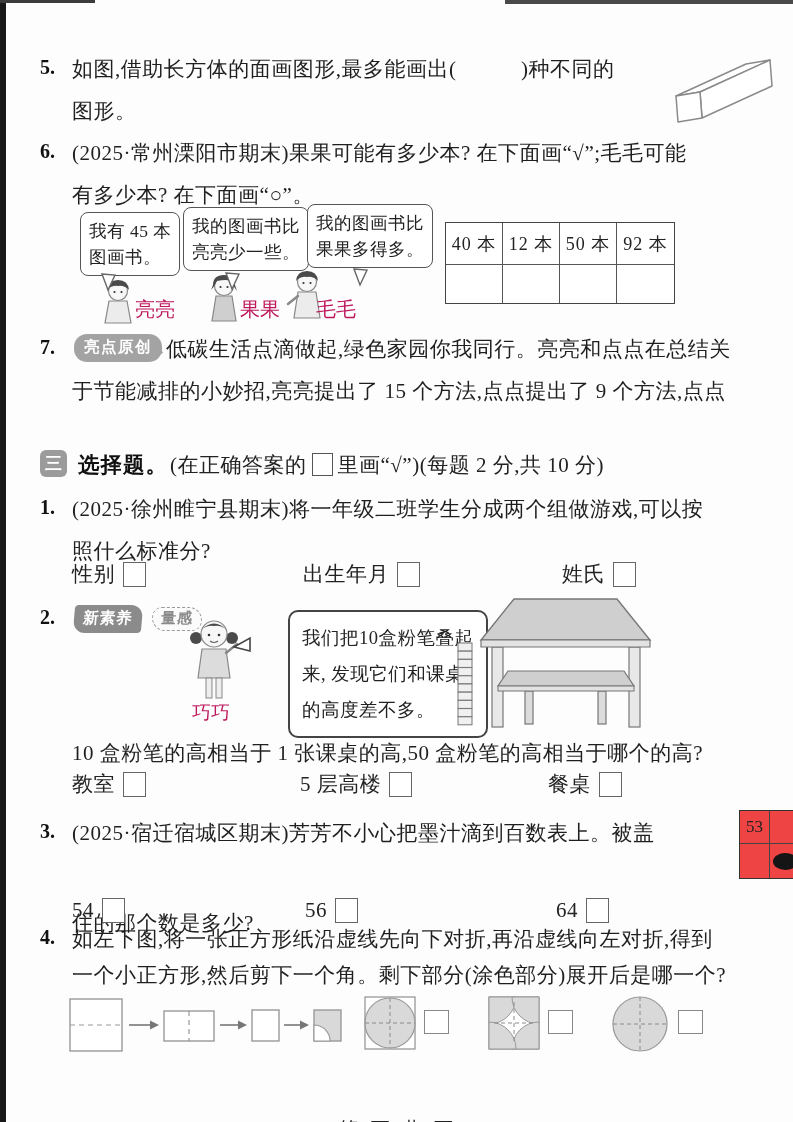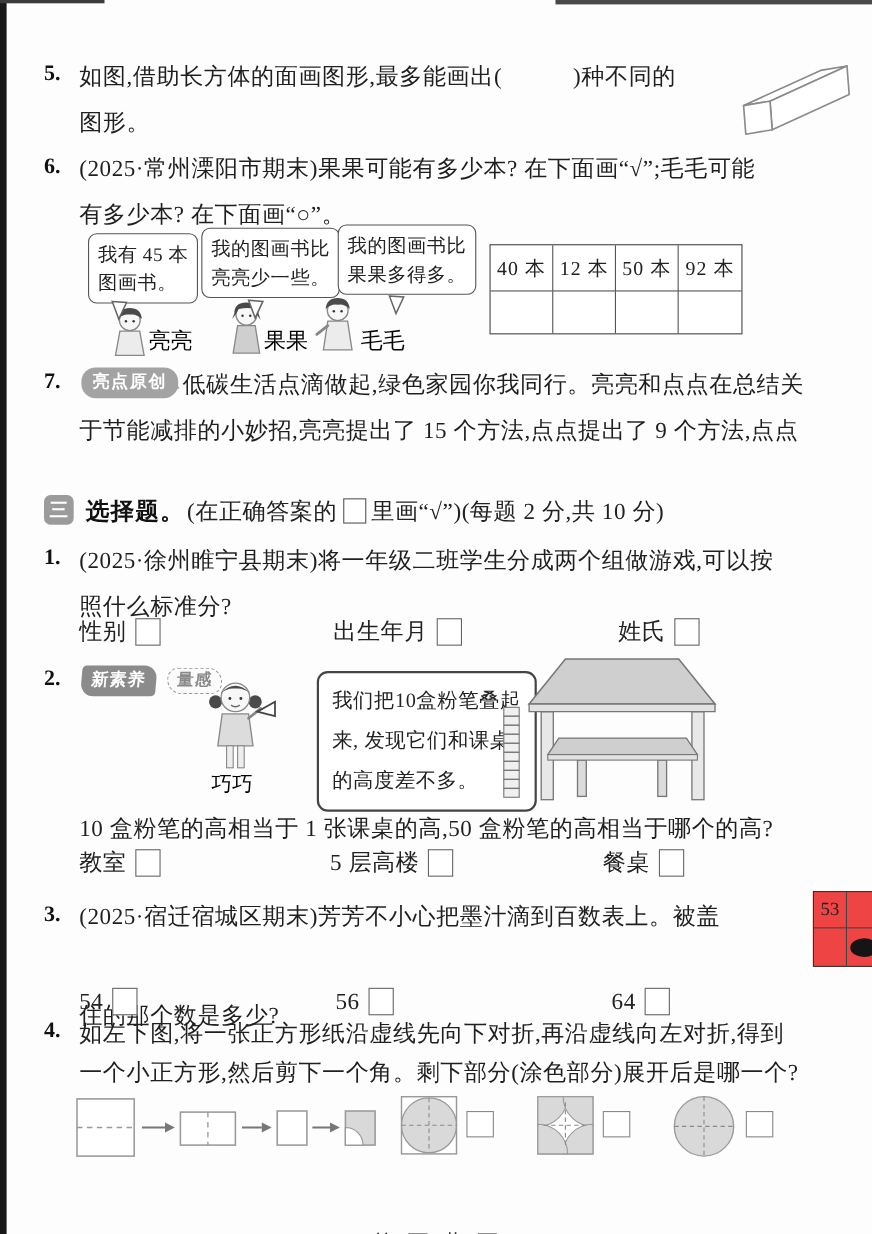--- a/index.html
+++ b/index.html
@@ -2,21 +2,21 @@
 <html><head>
 <meta charset="utf-8">
 <style>
   html,body{margin:0;padding:0;}
   body{background:#e8e8e8;}
   #page{position:relative;width:793px;height:1122px;background:#fdfdfd;overflow:hidden;
         font-family:"Liberation Serif","DejaVu Serif",serif;color:#222;}
   .artifact{position:absolute;}
   .line{position:absolute;white-space:nowrap;font-size:21px;line-height:1.25;letter-spacing:0.5px;color:#1f1f1f;}
   .qnum{position:absolute;font-weight:700;font-size:20px;color:#111;}
-  .small-label{position:absolute;white-space:nowrap;font-size:20px;color:#000000;font-family:Liberation Serif, serif;}
+  .small-label{position:absolute;white-space:nowrap;font-size:20px;color:#be185d;font-family:Liberation Serif, serif;}
   .bubble{position:absolute;border:1.8px solid #555;border-radius:8px;background:#fff;
           padding:5px 8px;font-size:17.5px;line-height:26px;letter-spacing:0.5px;white-space:nowrap;}
   .bubble2{position:absolute;border:2px solid #444;border-radius:10px;background:#fff;
           padding:8px 12px;font-size:18.5px;line-height:36px;letter-spacing:0.5px;white-space:nowrap;margin-left:40px;}
   .tail{position:absolute;z-index:3;}
   .books-table{position:absolute;display:grid;grid-template-columns:repeat(4,57px);grid-template-rows:42px 38px;
           border:1.6px solid #444;background:#fff;}
   .books-table .cell{border-right:1.2px solid #555;border-bottom:1.2px solid #555;
           display:flex;align-items:center;justify-content:center;font-size:18px;letter-spacing:1px;}
   .books-table .cell:nth-child(4n){border-right:none;}
@@ -116,21 +116,21 @@
   </svg>
   <div class="small-label" style="left:240px;top:296px;">果果</div>
   <svg style="left:286px;top:268px;" width="40" height="56" viewBox="0 0 40 56">
     <circle cx="21" cy="14" r="9.5" fill="#f7f7f7" stroke="#888" stroke-width="1.2"></circle>
     <path d="M10,13 Q11,3 21,3 Q31,3 32,13 Q27,8 21,9 Q15,8 10,13 Z" fill="#4a4a4a"></path>
     <circle cx="17.5" cy="15" r="1.1" fill="#333"></circle>
       <circle cx="24.5" cy="15" r="1.1" fill="#333"></circle>
     <path d="M12,24 L30,24 L34,50 L8,50 Z" fill="#ececec" stroke="#888" stroke-width="1.2"></path>
     <path d="M12,28 L2,36" stroke="#888" stroke-width="2.5" fill="none" stroke-linecap="round"></path>
   </svg>
-  <div class="small-label" style="left:328px;top:296px;">毛毛</div>
+  <div class="small-label" style="left:316px;top:296px;">毛毛</div>
 
   <div class="books-table" style="left:445px;top:222px;">
     <div class="cell">40 本</div>
     <div class="cell">12 本</div>
     <div class="cell">50 本</div>
     <div class="cell">92 本</div>
     <div class="cell"></div>
     <div class="cell"></div>
     <div class="cell"></div>
     <div class="cell"></div>

